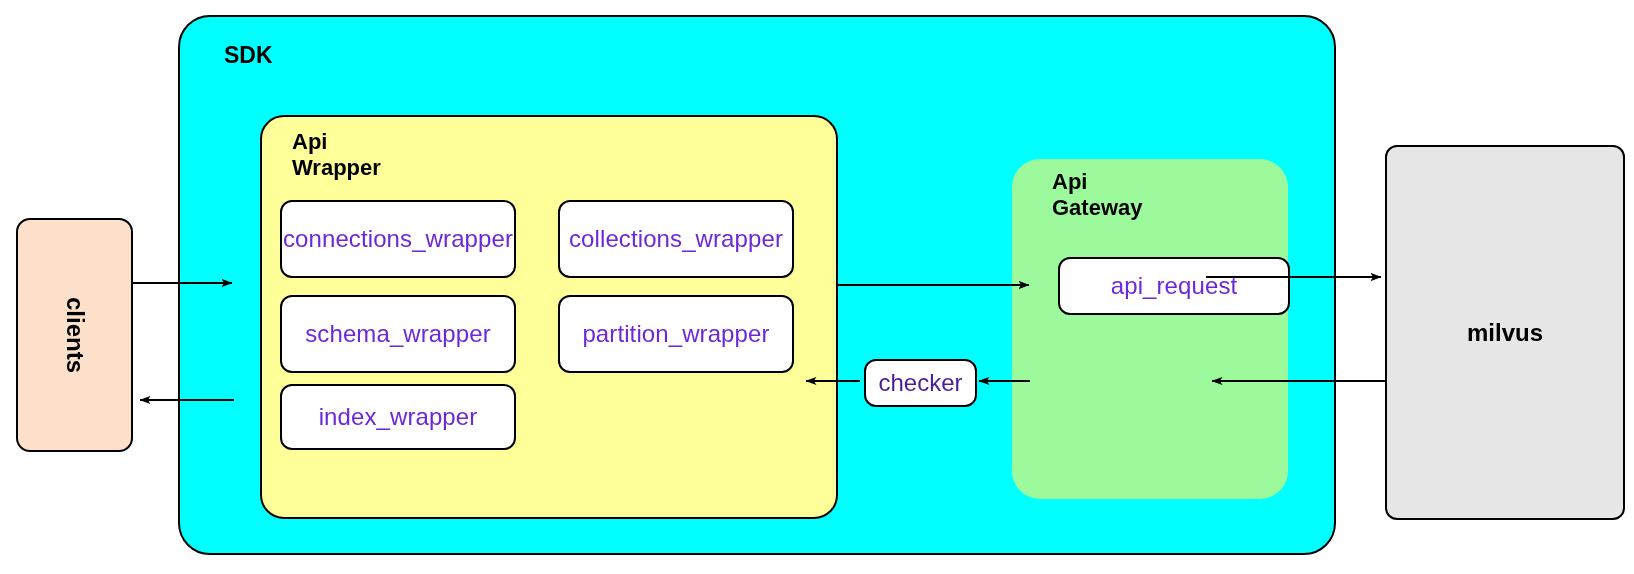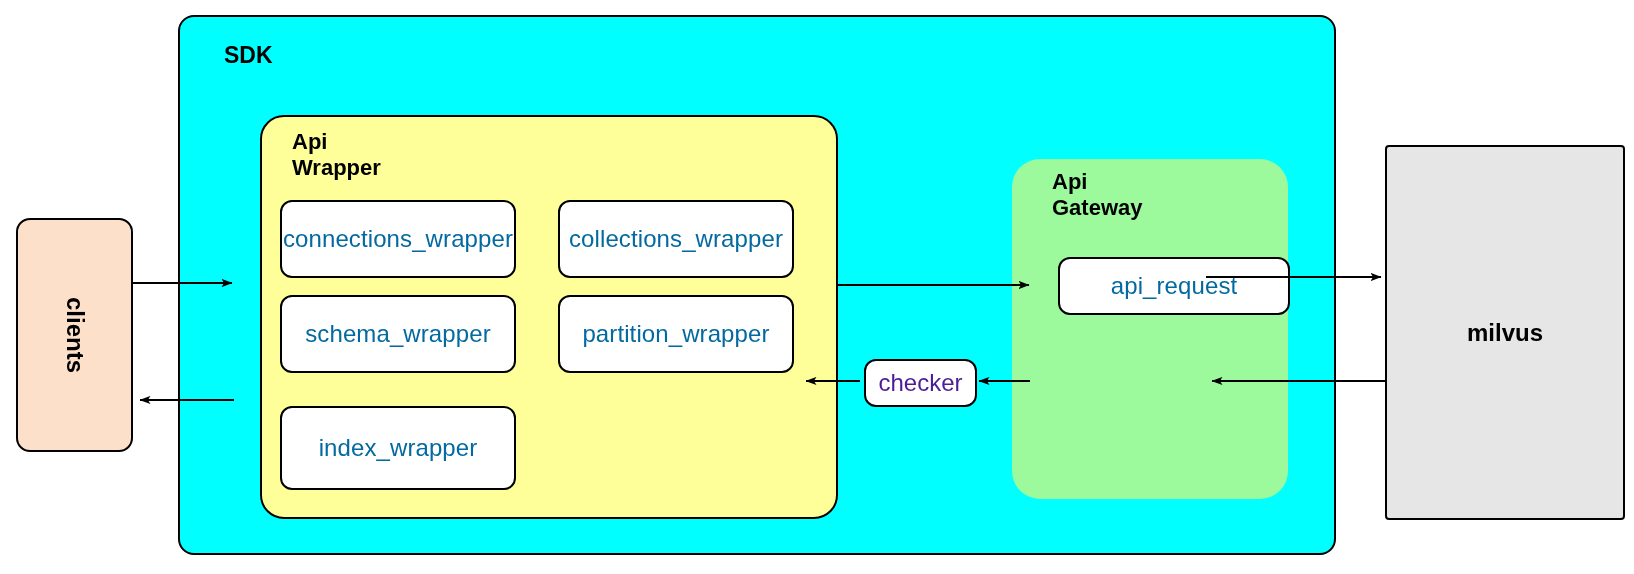--- a/index.html
+++ b/index.html
@@ -4,21 +4,21 @@
 <style>
   html,body{margin:0;padding:0;background:#fff;}
   body{width:1634px;height:574px;font-family:"Liberation Sans",sans-serif;-webkit-font-smoothing:antialiased;}
   #stage{position:relative;width:1634px;height:574px;overflow:hidden;background:#ffffff;}
 
   .box{position:absolute;box-sizing:border-box;}
 
   
   .sdk{
     left:178px;top:15px;width:1158px;height:540px;
-    background:#00ffff;border:2px solid #000;border-radius:16px;
+    background:#00ffff;border:2px solid #000;border-radius:32px;
   }
   .apiwrapper{
     left:258px;top:113px;width:578px;height:404px;
     background:#ffff99;border:2px solid #000;border-radius:24px;
   }
   .apigateway{
     left:1010px;top:157px;width:276px;height:340px;
     background:#9cfa9c;border:none;border-radius:28px;
   }
 
@@ -29,49 +29,49 @@
   }
   .sdk-title{left:44px;top:25px;font-size:23px;}
   .aw-title{left:30px;top:12px;font-size:22px;}
   .ag-title{left:40px;top:10px;font-size:22px;}
 
   
   .leaf{
     position:absolute;box-sizing:border-box;background:#ffffff;
     border:2px solid #000;border-radius:12px;
     display:flex;align-items:center;justify-content:center;
-    font-size:24px;color:#0369a1;letter-spacing:.1px;
+    font-size:24px;color:#6d28d9;letter-spacing:.1px;
   }
 
   
   .w-c1{left:18px;width:236px;}
   .w-c2{left:296px;width:236px;}
   .w-r1{top:83px;height:78px;}
   .w-r2{top:178px;height:78px;}
-  .w-r3{top:289px;height:84px;}
+  .w-r3{top:267px;height:66px;}
 
   
   .g-box{left:23px;width:232px;height:58px;}
   .g-r1{top:98px;margin-left:23px;}
   .g-r2{top:238px;}
 
   
   .clients{
     left:16px;top:218px;width:117px;height:234px;
     background:#fce0c9;border:2px solid #000;border-radius:14px;
   }
   .clients-label{
     position:absolute;left:0;top:0;width:100%;height:100%;
     display:flex;align-items:center;justify-content:center;
     font-weight:bold;font-size:24px;color:#000;
     writing-mode:vertical-rl;text-orientation:mixed;
   }
   .milvus{
     left:1385px;top:145px;width:240px;height:375px;
-    background:#e6e6e6;border:2px solid #000;border-radius:4px;
+    background:#e6e6e6;border:2px solid #000;border-radius:12px;
     display:flex;align-items:center;justify-content:center;
     font-weight:bold;font-size:24px;color:#000;
   }
   .checker{
     left:862px;top:357px;width:113px;height:48px;
     background:#ffffff;border:2px solid #000;border-radius:12px;
     display:flex;align-items:center;justify-content:center;
     font-size:24px;color:#4c1d95;
   }
 

